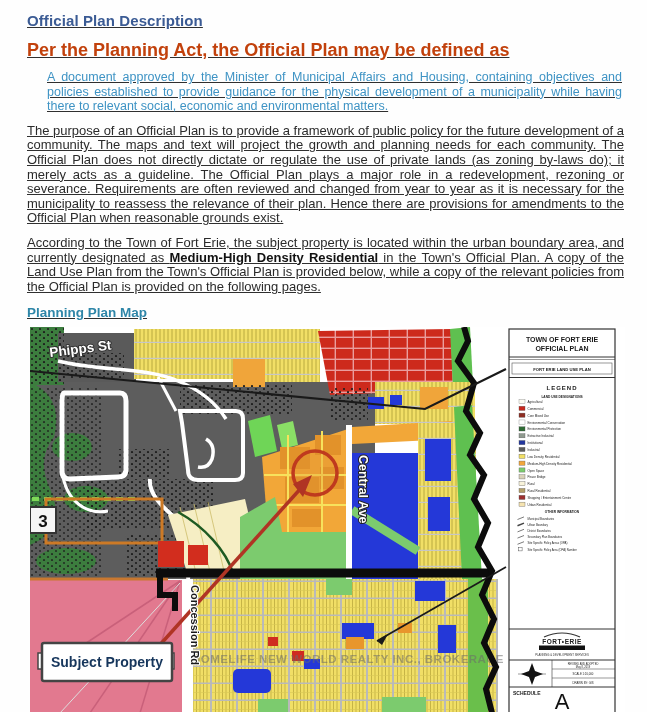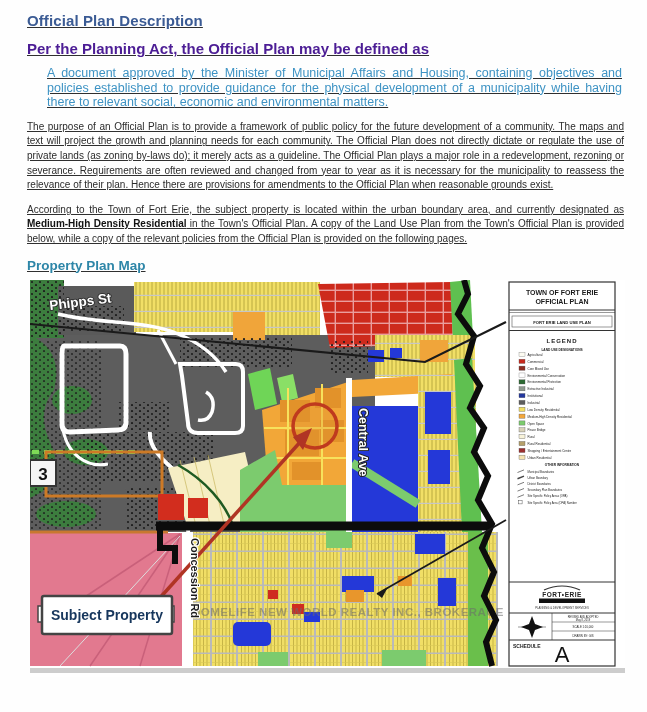--- a/index.html
+++ b/index.html
@@ -10,27 +10,27 @@
     font-family:"Liberation Sans",sans-serif;
     color:#2f2f2f;
     overflow:hidden;
     text-decoration:underline;
   }
   .inner{padding:6px 23px 0 27px;}
   h1.title{
     font-size:15px;font-weight:600;color:#3b5b94;
     margin:6px 0 0 0;letter-spacing:.1px;
   }
-  p.intro{font-size:15px;margin:11px 0 4px 0;color:#4c1d95;font-weight:600;}
+  p.intro{font-size:18px;margin:11px 0 4px 0;color:#c2410c;font-weight:600;}
   p.quote{
     font-size:12.5px;line-height:14.6px;color:#3e93c4;
     margin:9px 2px 0 20px;text-align:justify;font-weight:500;
   }
   p.body{
-    font-size:10px;line-height:14.6px;color:#2b2b2b;
+    font-size:13px;line-height:14.6px;color:#2b2b2b;
     margin:10px 0 0 0;text-align:justify;
   }
   p.body b{color:#111;}
   h2.subtitle{
     font-size:13.5px;font-weight:600;color:#2e86a8;
     margin:11px 0 7px 0;
   }
   .map-wrap{margin-left:3px;width:595px;height:397px;position:relative;}
   svg{display:block;font-family:"Liberation Sans",sans-serif;}
   .halo{paint-order:stroke;stroke-linejoin:round;}
@@ -38,21 +38,21 @@
 </head>
 <body>
 
 <div class="page">
   <div class="inner">
     <h1 class="title">Official Plan Description</h1>
     <p class="intro">Per the Planning Act, the Official Plan may be defined as</p>
     <p class="quote">A document approved by the Minister of Municipal Affairs and Housing, containing objectives and policies established to provide guidance for the physical development of a municipality while having there to relevant social, economic and environmental matters.</p>
     <p class="body">The purpose of an Official Plan is to provide a framework of public policy for the future development of a community.  The maps and text will project the growth and planning needs for each community.  The Official Plan does not directly dictate or regulate the use of private lands (as zoning by-laws do); it merely acts as a guideline.  The Official Plan plays a major role in a redevelopment, rezoning or severance.  Requirements are often reviewed and changed from year to year as it is necessary for the municipality to reassess the relevance of their plan.  Hence there are provisions for amendments to the Official Plan when reasonable grounds exist.</p>
     <p class="body"><span>According to the Town of Fort Erie, the subject property is located within the urban boundary area, and currently designated as </span><b>Medium-High Density Residential</b><span> in the Town's Official Plan.  A copy of the Land Use Plan from the Town's Official Plan is provided below, while a copy of the relevant policies from the Official Plan is provided on the following pages.</span></p>
-    <h2 class="subtitle">Property Plan Map</h2>
+    <h2 class="subtitle">Planning Plan Map</h2>
 
     <div class="map-wrap">
     <svg viewBox="0 0 595 397" width="595" height="397">
       <defs>
         <pattern id="pYellowV" width="4" height="16" patternUnits="userSpaceOnUse">
           <rect width="4" height="16" fill="#f1df66"></rect>
           <line x1="2" y1="0" x2="2" y2="16" stroke="#a99a35" stroke-width="0.8"></line>
           <rect y="14.8" width="4" height="1.2" fill="#c6c6c6"></rect>
         </pattern>
         <pattern id="pGrid" width="26" height="17" patternUnits="userSpaceOnUse">

